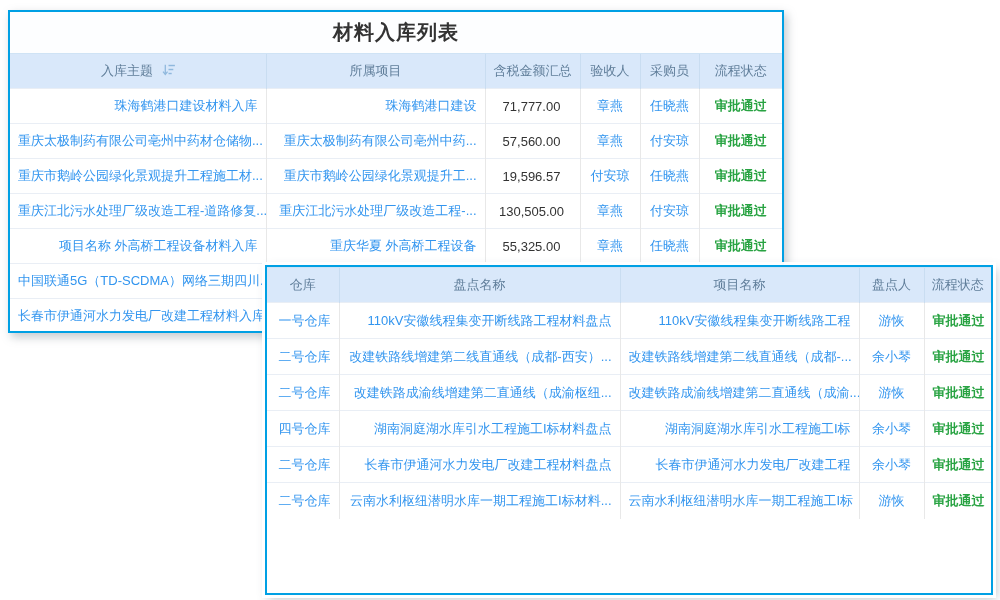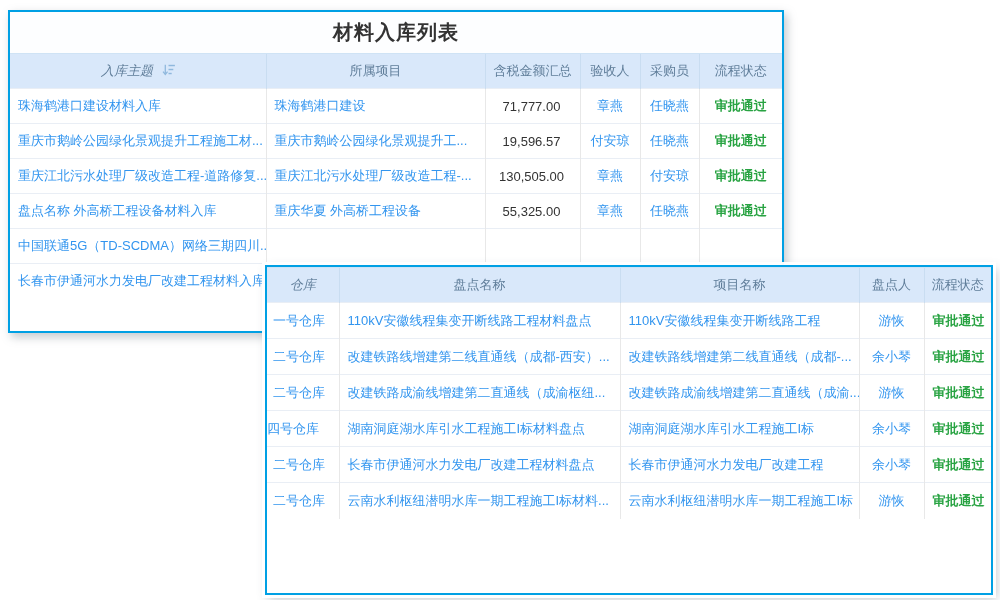--- a/index.html
+++ b/index.html
@@ -14,29 +14,29 @@
                     box-shadow:0 0 0 3px rgba(255,255,255,.97), 3px 4px 10px rgba(110,120,130,.45); }
 
   .panel-title { height:41px; line-height:41px; text-align:center;
                  font-size:20px; font-weight:bold; color:#333;
                  background:#fdfeff; letter-spacing:1px; }
 
   table { border-collapse:collapse; table-layout:fixed; width:100%; }
   thead th { background:#d9e8fa; border-top:1px solid #cfe3f5;
              height:35px; font-size:13px; font-weight:normal; color:#5f7d99;
              text-align:center; border-left:1px solid #c9ddf1; white-space:nowrap; overflow:hidden; }
-  thead th:first-child { border-left:none;font-style:italic; }
+  thead th:first-child { border-left:none; }
 
   tbody td { height:35px; font-size:13px; color:#333;
              border-top:1px solid #e9eef5; border-left:1px solid #e8e8e8;
              white-space:nowrap; overflow:hidden; padding:0 8px; }
   tbody td:first-child { border-left:none; }
   .t-inventory tbody td { height:36px; }
 
-  .cell-link   { color:#3295ef; text-align:left; cursor:pointer; }
+  .cell-link   { color:#3295ef; text-align:right; cursor:pointer; }
   .cell-center { text-align:center; }
   .cell-money  { text-align:center; color:#333; padding-right:10px; }
   .cell-status { color:#28a342; text-align:center; cursor:pointer;font-weight:bold; }
 
   .th-sortable { cursor:pointer; }
   .sort-icon { display:inline-block; vertical-align:-1px; margin-left:5px; }
 </style>
 </head>
 <body>
 
@@ -81,37 +81,45 @@
       <tbody>
         <tr>
           <td class="cell-link">珠海鹤港口建设材料入库</td>
           <td class="cell-link">珠海鹤港口建设</td>
           <td class="cell-money">71,777.00</td>
           <td class="cell-link cell-center">章燕</td>
           <td class="cell-link cell-center">任晓燕</td>
           <td class="cell-status">审批通过</td>
         </tr>
         <tr>
+          <td class="cell-link">重庆太极制药有限公司亳州中药材仓储物...</td>
+          <td class="cell-link">重庆太极制药有限公司亳州中药...</td>
+          <td class="cell-money">57,560.00</td>
+          <td class="cell-link cell-center">章燕</td>
+          <td class="cell-link cell-center">付安琼</td>
+          <td class="cell-status">审批通过</td>
+        </tr>
+        <tr>
           <td class="cell-link">重庆市鹅岭公园绿化景观提升工程施工材...</td>
           <td class="cell-link">重庆市鹅岭公园绿化景观提升工...</td>
           <td class="cell-money">19,596.57</td>
           <td class="cell-link cell-center">付安琼</td>
           <td class="cell-link cell-center">任晓燕</td>
           <td class="cell-status">审批通过</td>
         </tr>
         <tr>
           <td class="cell-link">重庆江北污水处理厂级改造工程-道路修复...</td>
           <td class="cell-link">重庆江北污水处理厂级改造工程-...</td>
           <td class="cell-money">130,505.00</td>
           <td class="cell-link cell-center">章燕</td>
           <td class="cell-link cell-center">付安琼</td>
           <td class="cell-status">审批通过</td>
         </tr>
         <tr>
-          <td class="cell-link">盘点名称 外高桥工程设备材料入库</td>
+          <td class="cell-link">项目名称 外高桥工程设备材料入库</td>
           <td class="cell-link">重庆华夏 外高桥工程设备</td>
           <td class="cell-money">55,325.00</td>
           <td class="cell-link cell-center">章燕</td>
           <td class="cell-link cell-center">任晓燕</td>
           <td class="cell-status">审批通过</td>
         </tr>
         <tr>
           <td class="cell-link">中国联通5G（TD-SCDMA）网络三期四川...</td>
           <td class="cell-link"></td>
           <td class="cell-money"></td>

